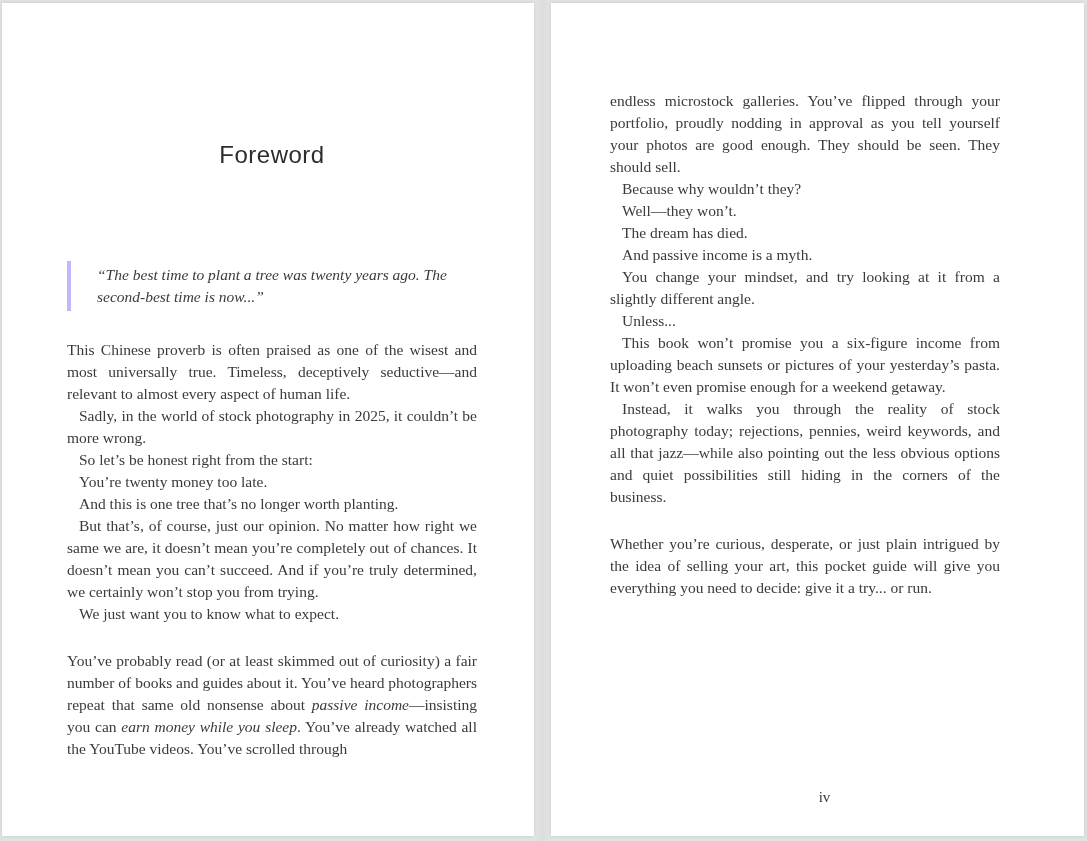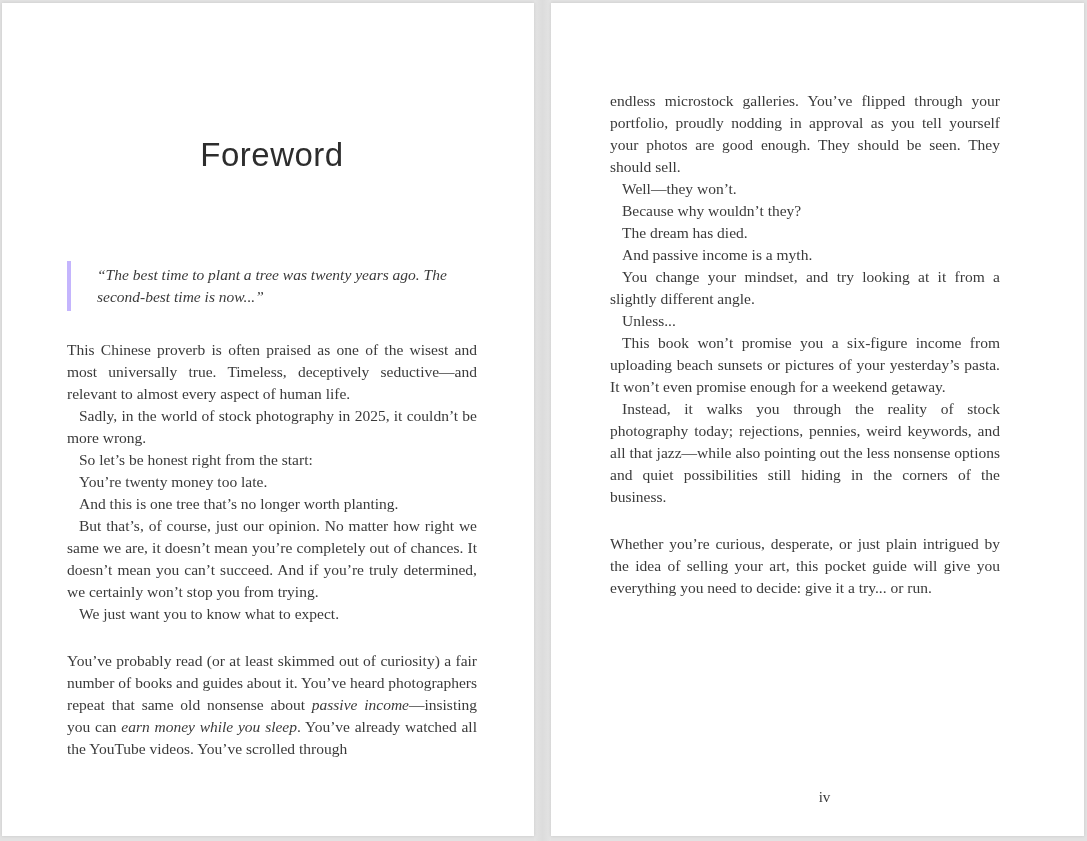--- a/index.html
+++ b/index.html
@@ -37,21 +37,21 @@
     color: #3a3a3a;
     font-size: 15.5px;
     line-height: 22px;
   }
   .left  .page-inner { padding: 0 57px 0 65px; }
   .right .page-inner { padding: 0 84px 0 59px; }
 
   h1.chapter {
     font-family: "Liberation Sans", sans-serif;
     font-weight: 400;
-    font-size: 33px;
+    font-size: 24px;
     line-height: 34px;
     color: #2d2d2d;
     text-align: center;
     margin: 135px 0 0 0;
     letter-spacing: 0.5px;
   }
   blockquote.epigraph {
     margin: 89px 0 0 0;
     border-left: 4px solid #c4b5fd;
     padding: 3px 14px 3px 26px;
@@ -101,26 +101,26 @@
           <p class="body-p space-before"><span>You’ve probably read (or at least skimmed out of curiosity) a fair number of books and guides about it. You’ve heard photographers repeat that same old nonsense about </span><span class="it">passive income</span><span>—insisting you can </span><span class="it">earn money while you sleep</span><span>. You’ve already watched all the YouTube videos. You’ve scrolled through</span></p>
         </div>
 
     </div>
   </div>
 
   <div class="page right">
     <div class="page-inner">
       <div class="paragraphs">
           <p class="body-p"><span>endless microstock galleries. You’ve flipped through your portfolio, proudly nodding in approval as you tell yourself your photos are good enough. They should be seen. They should sell.</span></p>
+          <p class="body-p indent"><span>Because why wouldn’t they?</span></p>
           <p class="body-p indent"><span>Well—they won’t.</span></p>
-          <p class="body-p indent"><span>Because why wouldn’t they?</span></p>
           <p class="body-p indent"><span>The dream has died.</span></p>
           <p class="body-p indent"><span>And passive income is a myth.</span></p>
           <p class="body-p indent"><span>You change your mindset, and try looking at it from a slightly different angle.</span></p>
           <p class="body-p indent"><span>Unless...</span></p>
           <p class="body-p indent"><span>This book won’t promise you a six-figure income from uploading beach sunsets or pictures of your yesterday’s pasta. It won’t even promise enough for a weekend getaway.</span></p>
-          <p class="body-p indent"><span>Instead, it walks you through the reality of stock photography today; rejections, pennies, weird keywords, and all that jazz—while also pointing out the less nonsense options and quiet possibilities still hiding in the corners of the business.</span></p>
+          <p class="body-p indent"><span>Instead, it walks you through the reality of stock photography today; rejections, pennies, weird keywords, and all that jazz—while also pointing out the less obvious options and quiet possibilities still hiding in the corners of the business.</span></p>
           <p class="body-p space-before"><span>Whether you’re curious, desperate, or just plain intrigued by the idea of selling your art, this pocket guide will give you everything you need to decide: give it a try... or run.</span></p>
         </div>
       <div class="page-number">iv</div>
     </div>
   </div>
 </div>
 
 </body></html>

